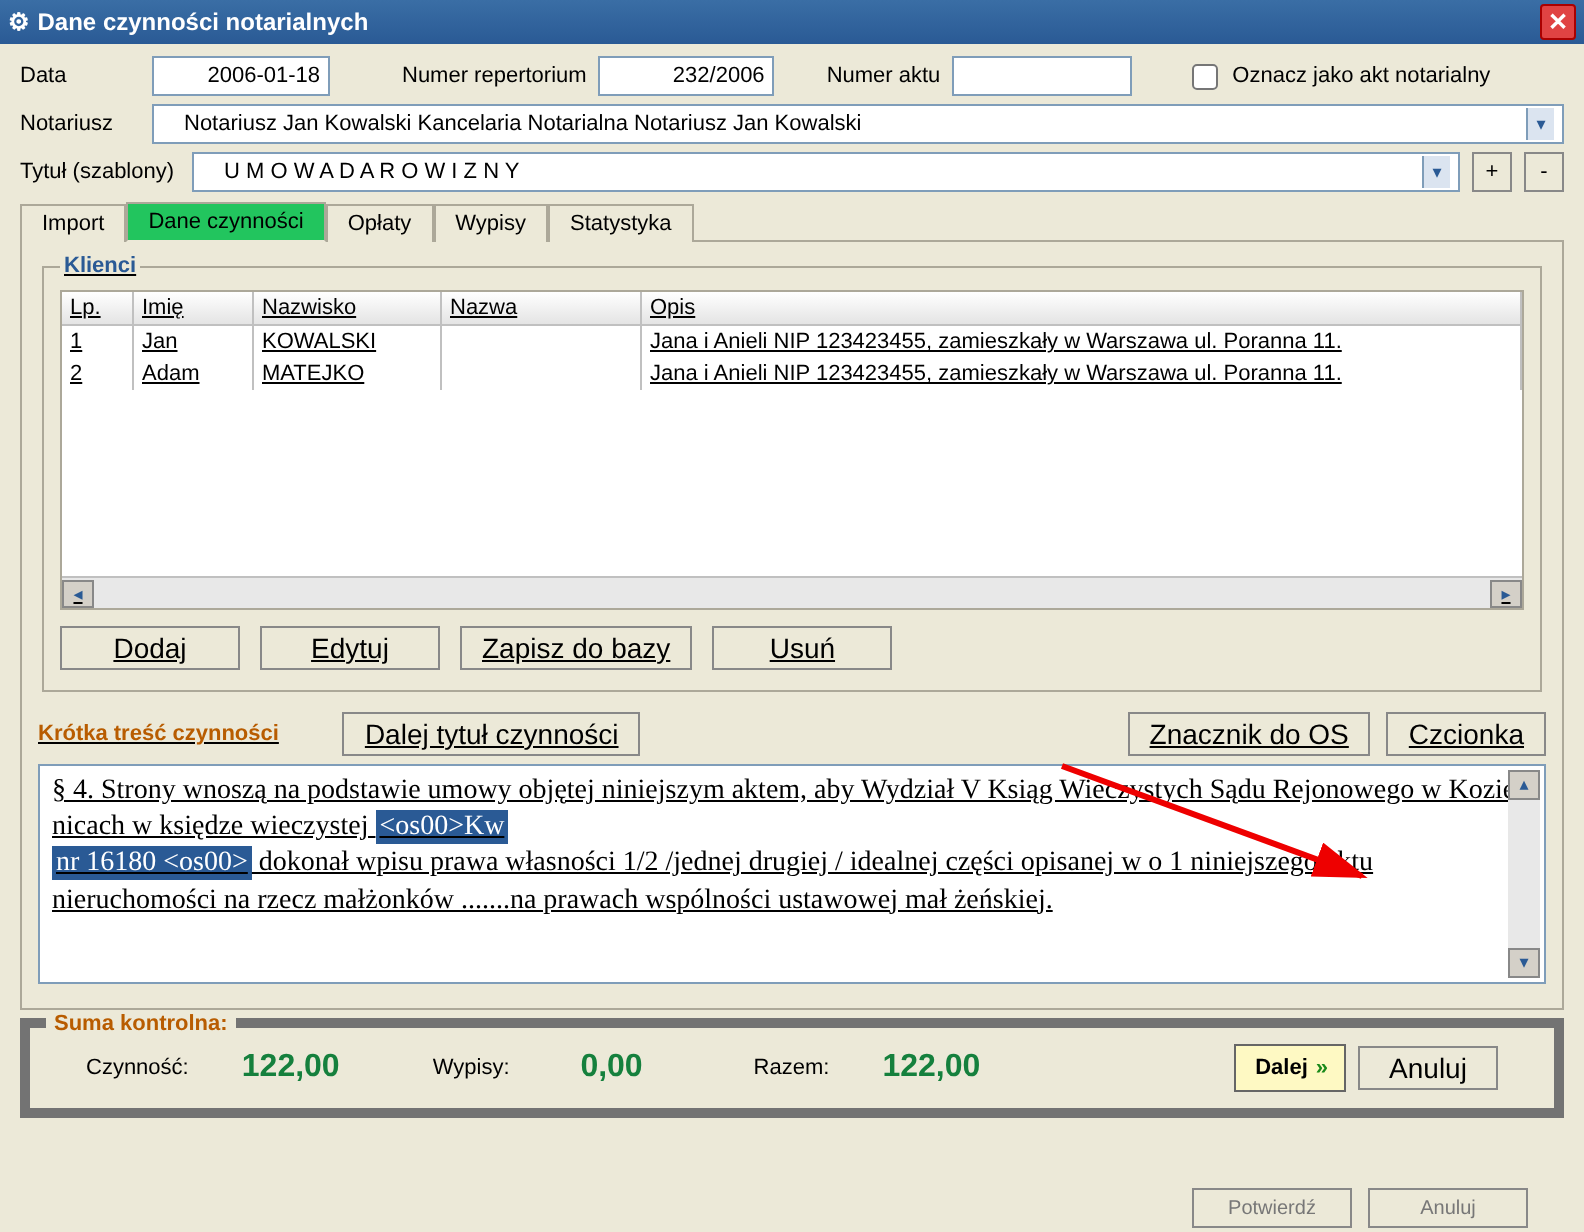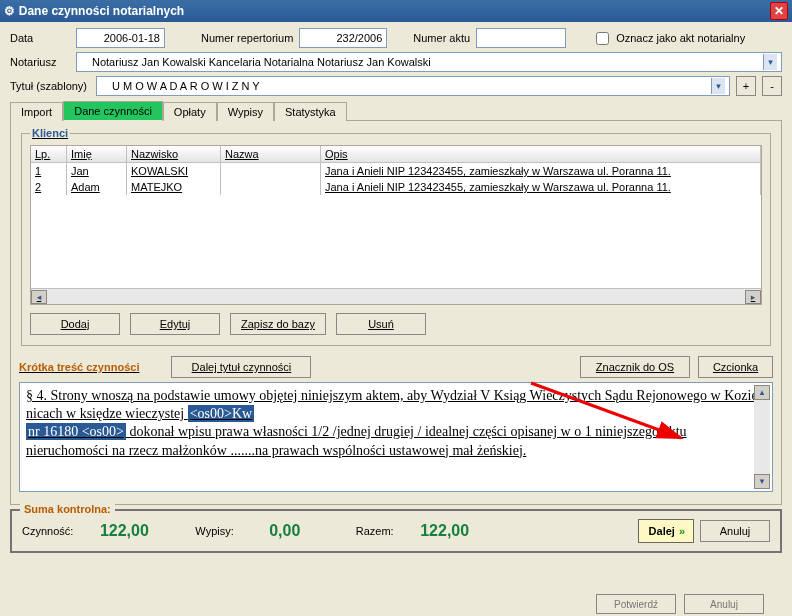--- a/index.html
+++ b/index.html
@@ -146,21 +146,21 @@
     display:flex;
     gap:10px;
     margin-top:8px;
   }
   .btn {
     min-width:90px;
     height:22px;
     border:1px solid #888;
     background:#ece9d8;
     cursor:pointer;
-    font-size:11px;
+    font-size:14px;
     display:flex; align-items:center; justify-content:center;
     padding:0 10px;
   }
   .section2-head {
     display:flex;
     align-items:center;
     gap:8px;
     margin-top:10px;
   }
   .textarea {
@@ -176,22 +176,22 @@
     position:relative;
   }
   .textarea .hl {
     background:#2a5a95;
     color:#fff;
     border:1px solid #2a5a95;
     padding:0 1px;
   }
   .suma {
     margin:4px 10px 0 10px;
-    border:2px solid #737373;
-    padding:8px 10px;
+    border:5px solid #737373;
+    padding:8px 28px;
     display:flex;
     align-items:center;
     gap:6px;
     position:relative;
   }
   .suma .title {
     position:absolute;
     top:-8px; left:8px;
     background:#ece9d8;
     color:#b85c00;

